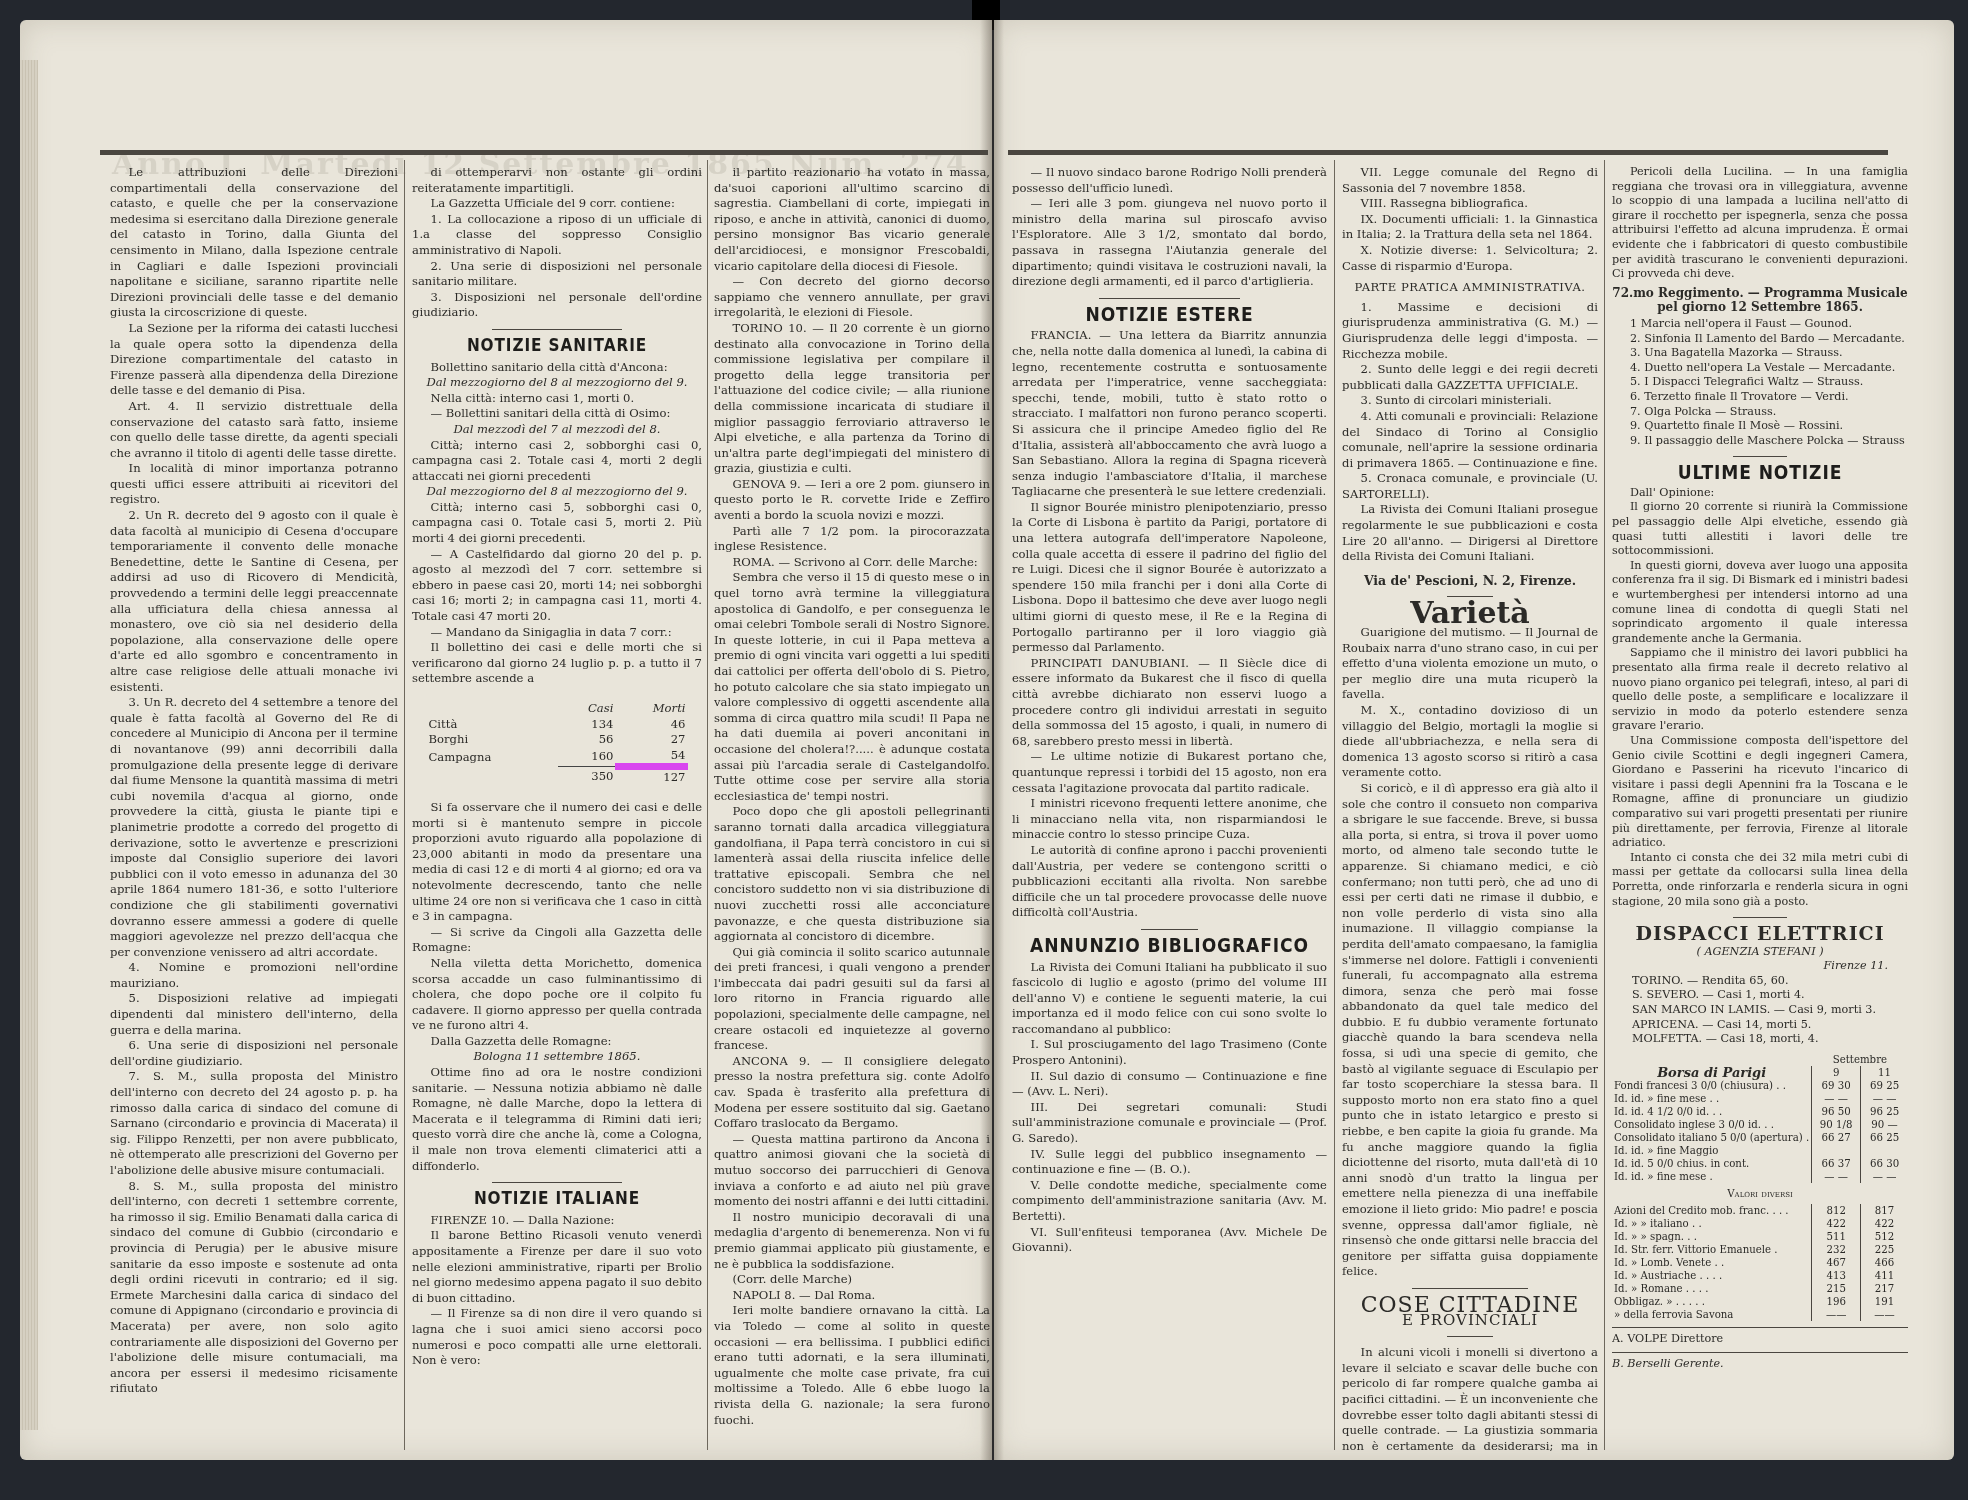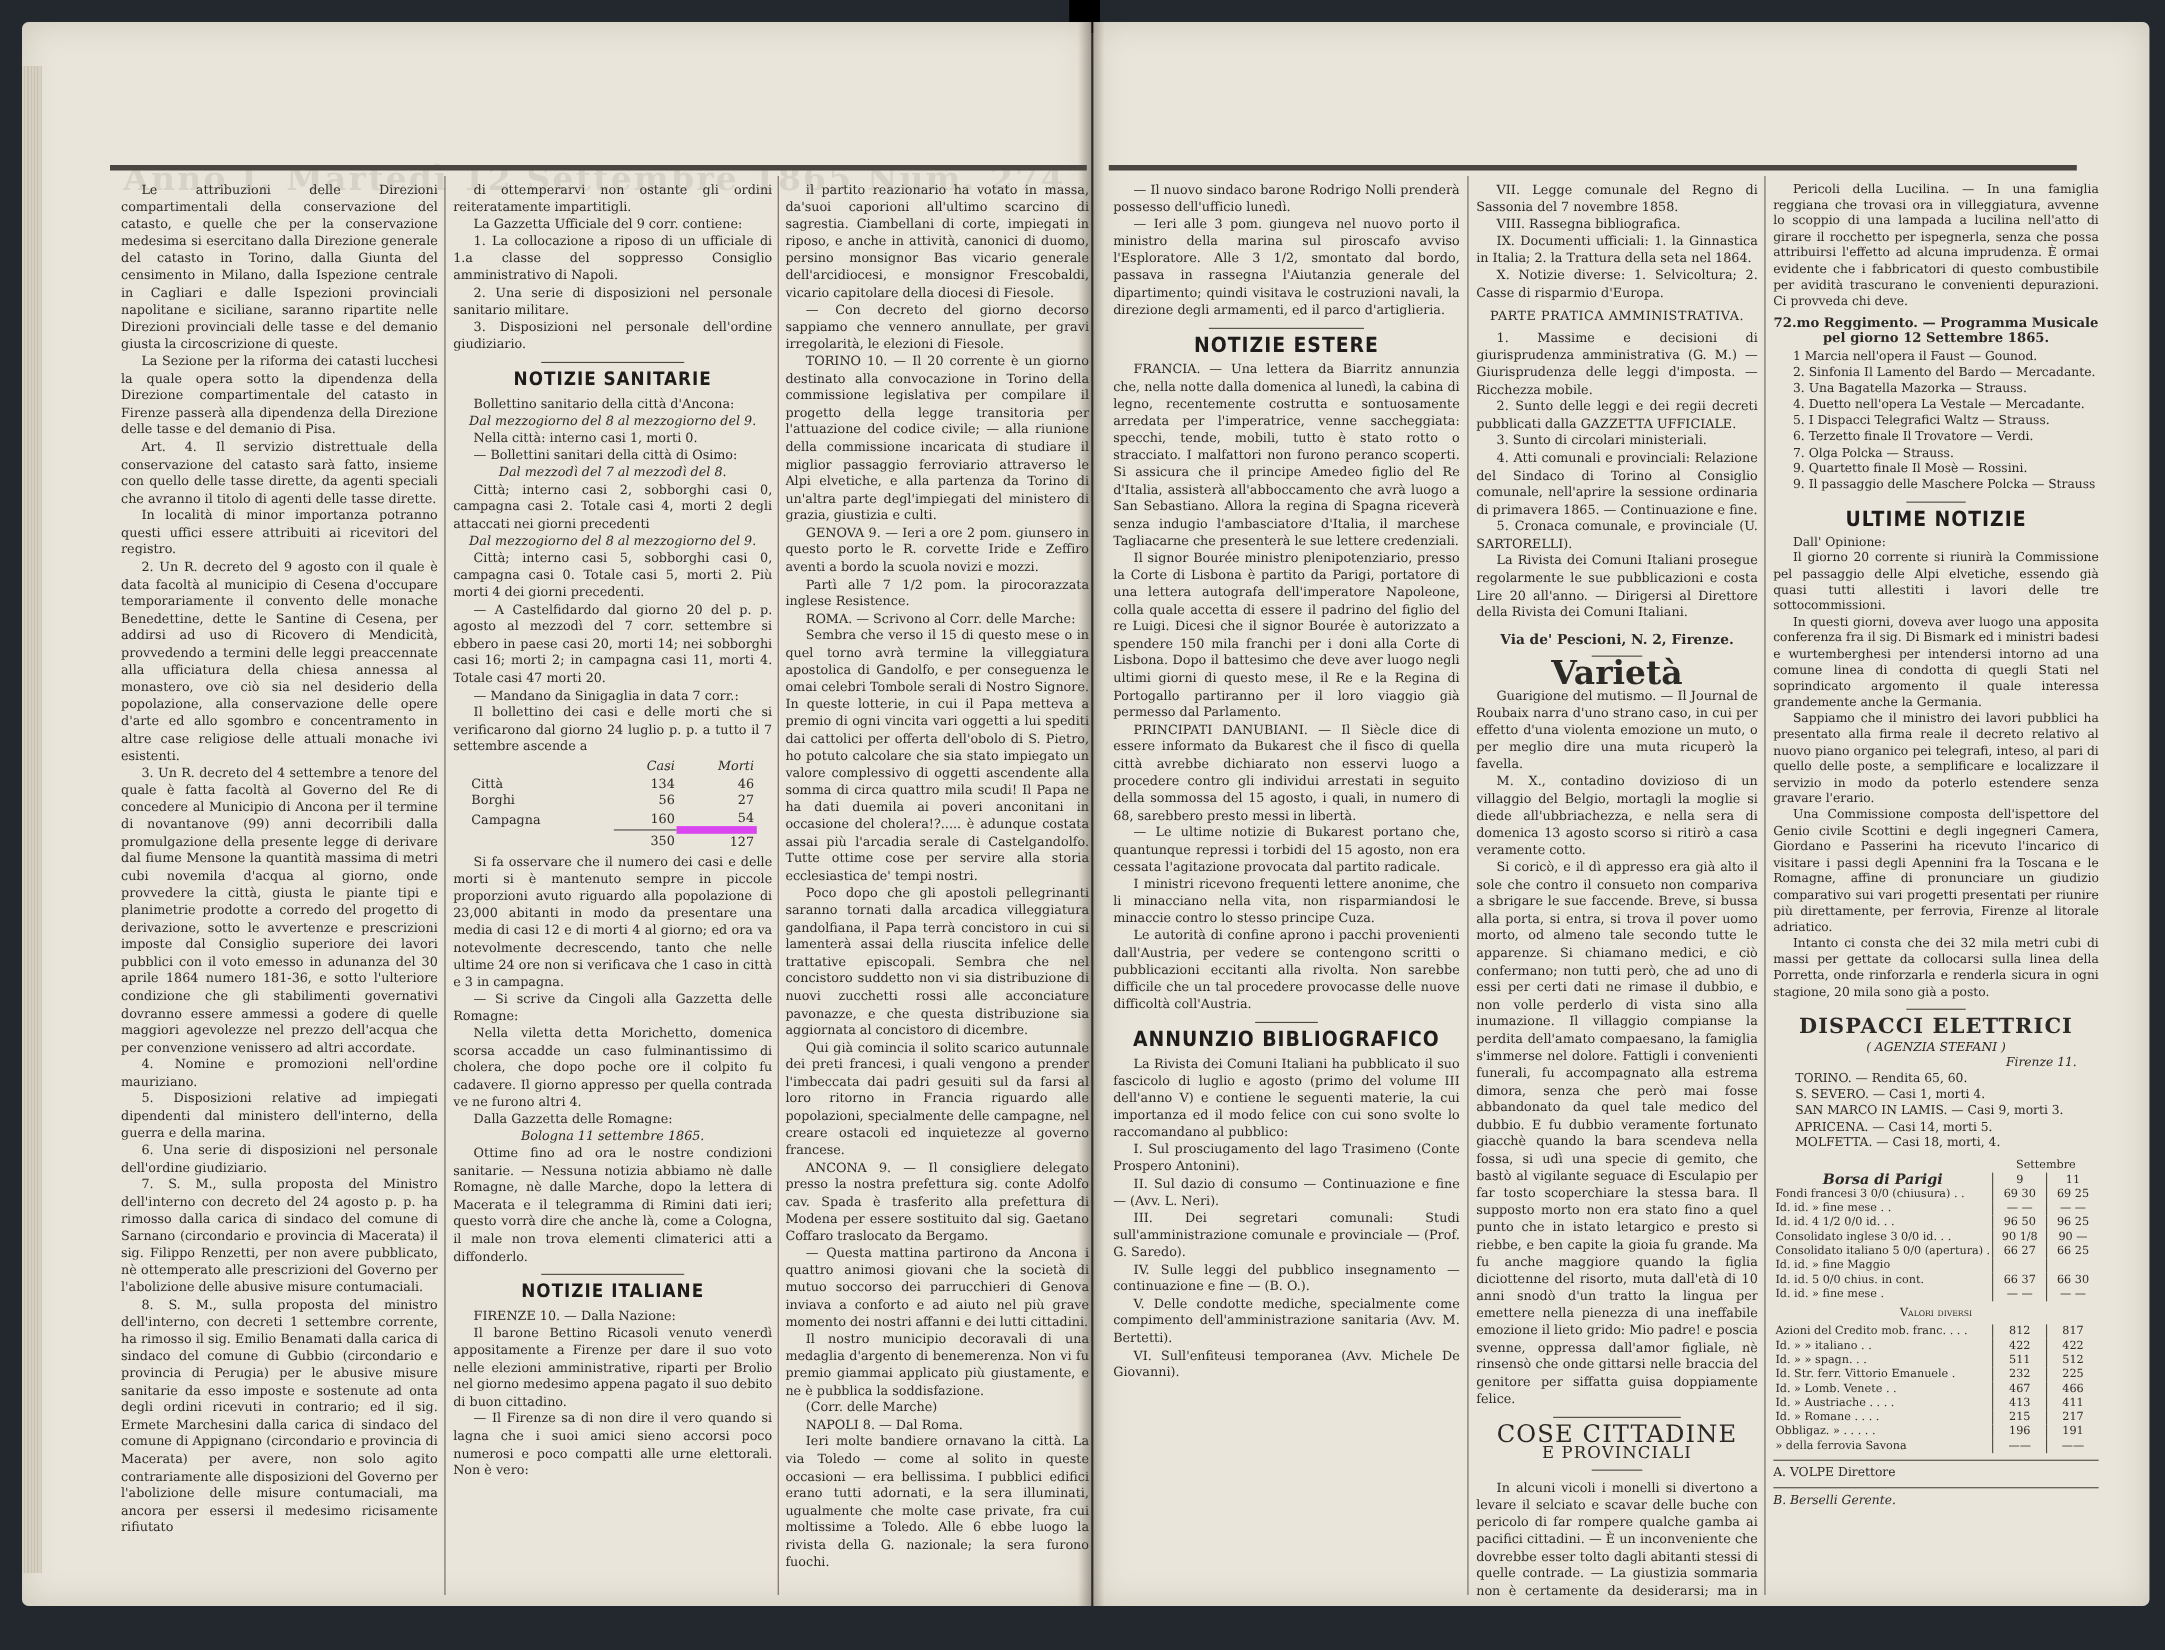--- a/index.html
+++ b/index.html
@@ -18,21 +18,21 @@
   .col p.noind{text-indent:0;}
   .vline{position:absolute;top:140px;width:1px;background:#6d675c;}
   .hd{font-family:"DejaVu Sans",sans-serif;font-weight:bold;text-align:center;font-size:17px;letter-spacing:1px;margin:8px 0 6px;color:#1e1d1b;transform:scaleX(.9);}
   .hd.big{font-size:19px;}
   .sep{width:45%;margin:8px auto;border-top:1px solid #4a4640;}
   .sep.short{width:18%;}
   .it{font-style:italic;}
   .b{font-weight:bold;}
   .ctr{text-align:center;}
   .right{text-align:right;}
-  table.stat{width:90%;margin:2px auto;font-size:11.6px;border-collapse:collapse;}
+  table.stat{width:90%;margin:14px auto;font-size:11.6px;border-collapse:collapse;}
   table.stat td{padding:0 2px;}
   table.stat td.n{text-align:right;}
   .varieta{font-family:"DejaVu Serif",serif;font-weight:bold;font-size:30px;text-align:center;margin:6px 0 4px;}
   .cose{font-family:"DejaVu Serif",serif;font-size:22px;text-align:center;letter-spacing:1px;margin:6px 0 0;}
   .cose2{font-family:"DejaVu Serif",serif;font-size:15px;text-align:center;letter-spacing:1px;margin:0 0 4px;}
   .disp{font-family:"DejaVu Serif",serif;font-weight:bold;font-size:19px;text-align:center;margin:6px 0 4px;letter-spacing:1px;}
   .prog{margin:0;padding-left:18px;list-style:none;}
   .prog li{margin:0;}
   table.borsa{width:100%;font-size:10.2px;border-collapse:collapse;line-height:13px;}
   table.borsa td{padding:0 2px;white-space:nowrap;}

